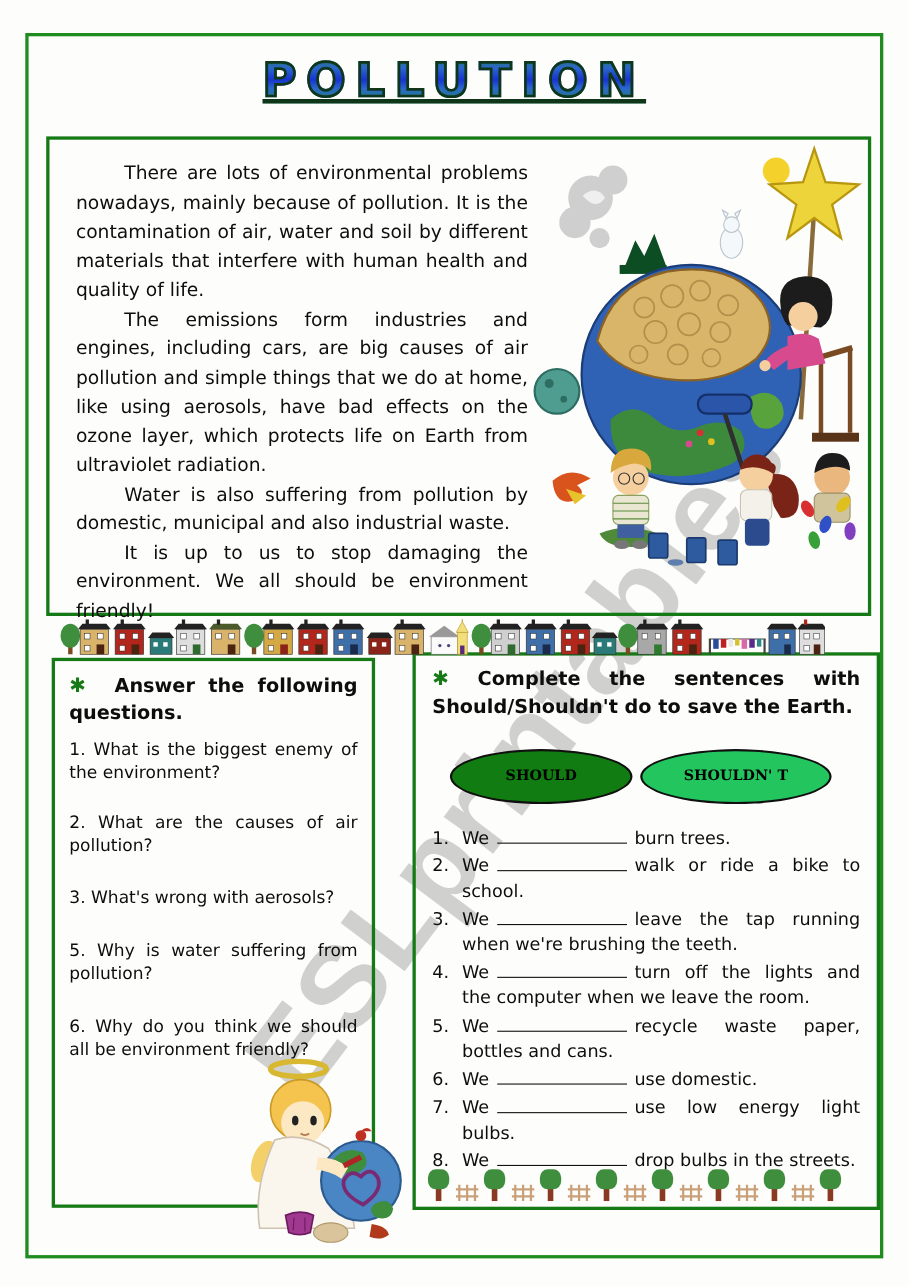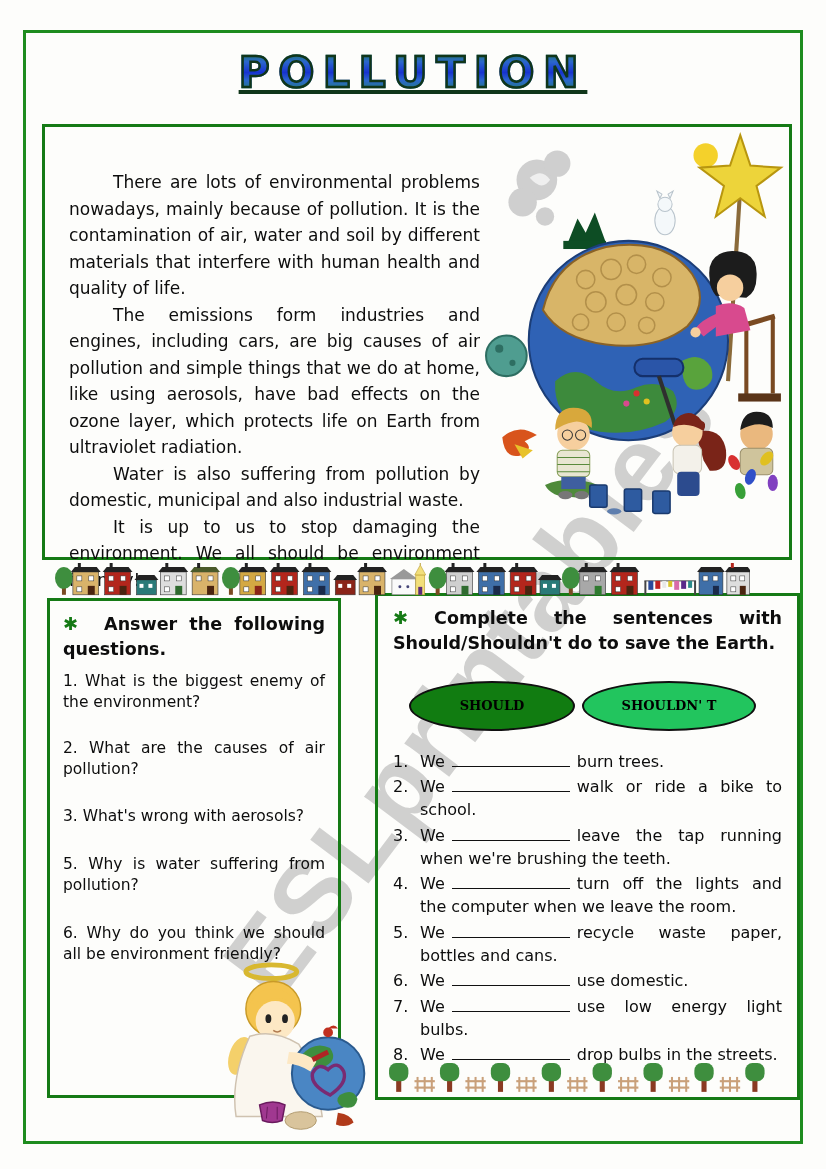--- a/index.html
+++ b/index.html
@@ -15,21 +15,21 @@
   
   .title-wrap{position:absolute;top:48px;left:0;width:100%;text-align:center;z-index:3;}
   .title-text{font-family:"DejaVu Sans",sans-serif;font-weight:900;font-size:42px;
         letter-spacing:9px;
         background:linear-gradient(180deg,#1d7f2c 0%,#2b67cc 28%,#1733d0 50%,#2b67cc 66%,#1a8746 100%);
         -webkit-background-clip:text;background-clip:text;color:transparent;text-decoration:underline;
         -webkit-text-stroke:2.5px #10361a;}
   
   .reading-box{position:absolute;left:42px;top:124px;width:750px;height:436px;
         border:3px solid #157a15;display:flex;z-index:2;box-sizing:border-box;}
-  .reading-text{width:59%;padding:42px 4px 0 24px;font-size:17px;line-height:1.56;
+  .reading-text{width:59%;padding:18px 4px 0 24px;font-size:17px;line-height:1.56;
         text-align:justify;box-sizing:border-box;}
   .reading-text p{margin:0;text-indent:44px;}
   .reading-illustration{flex:1;position:relative;}
   .reading-illustration svg{position:absolute;inset:0;width:100%;height:100%;}
   
   .houses-divider{position:absolute;left:54px;top:563px;width:696px;height:40px;z-index:4;}
   
   .col-box{position:absolute;border:3px solid #157a15;box-sizing:border-box;
         background:transparent;z-index:2;}
   .left-box{left:47px;top:598px;width:294px;height:500px;padding:10px 13px;font-size:15.5px;}

